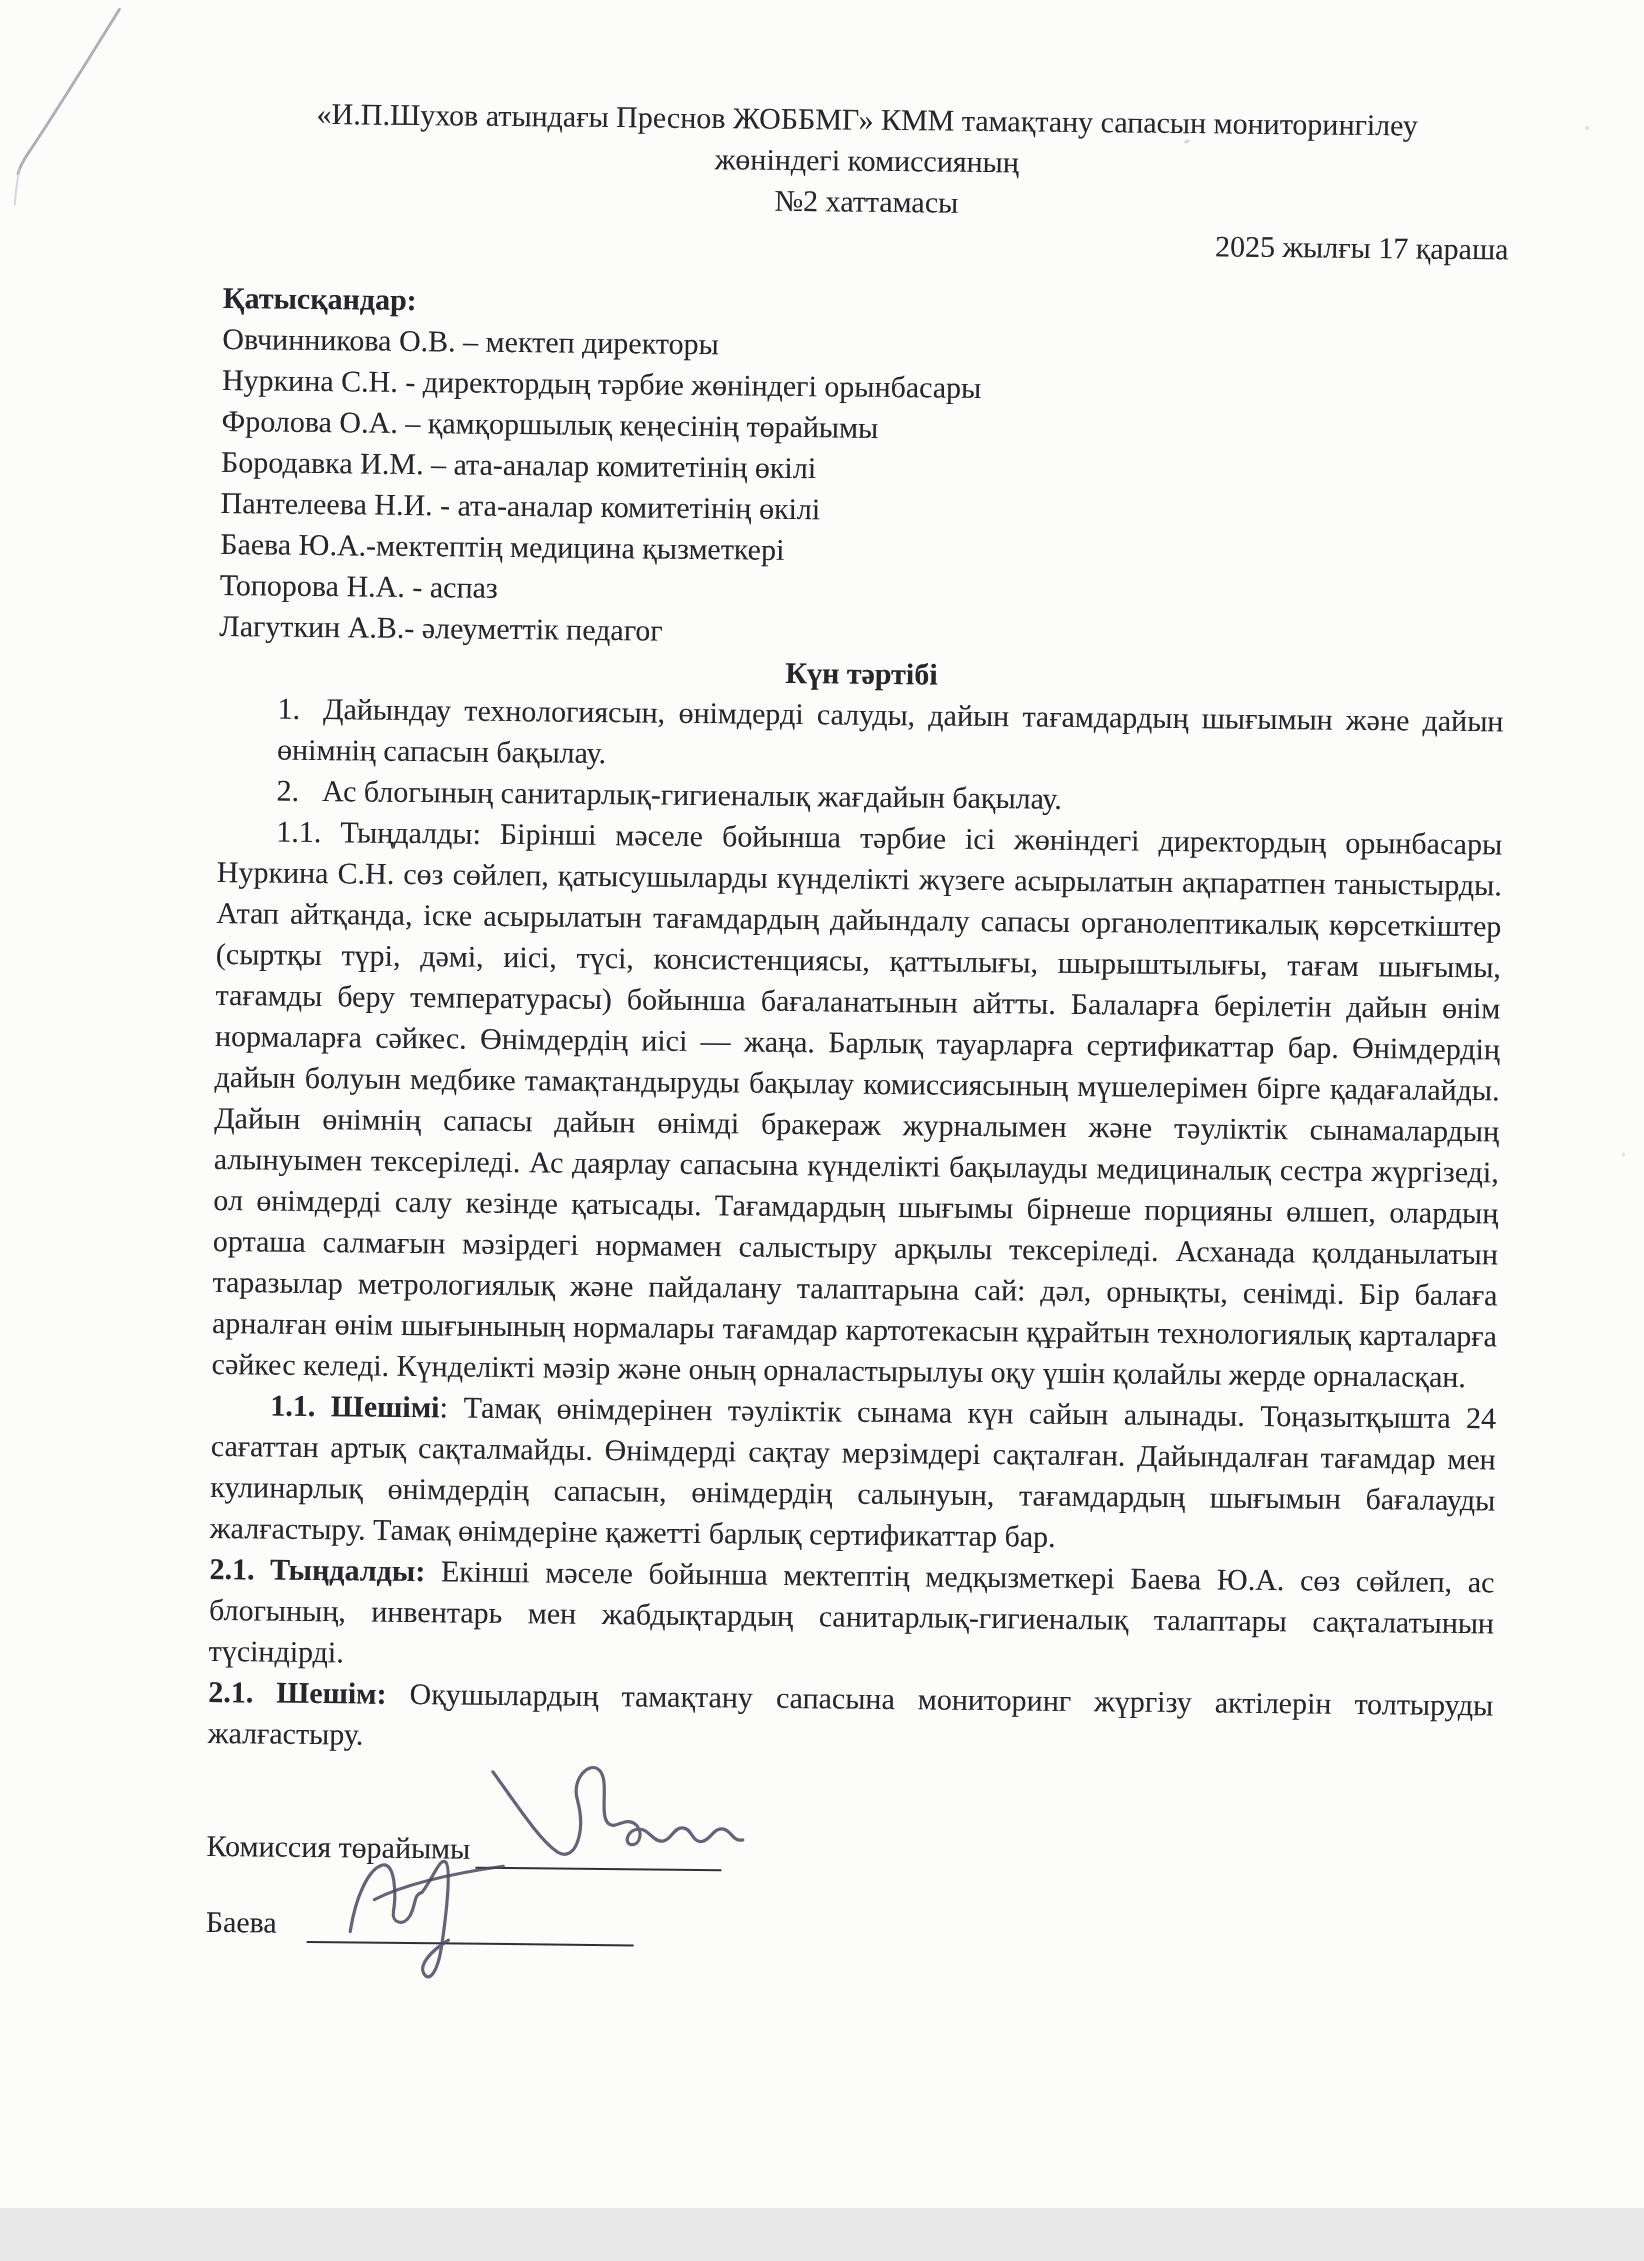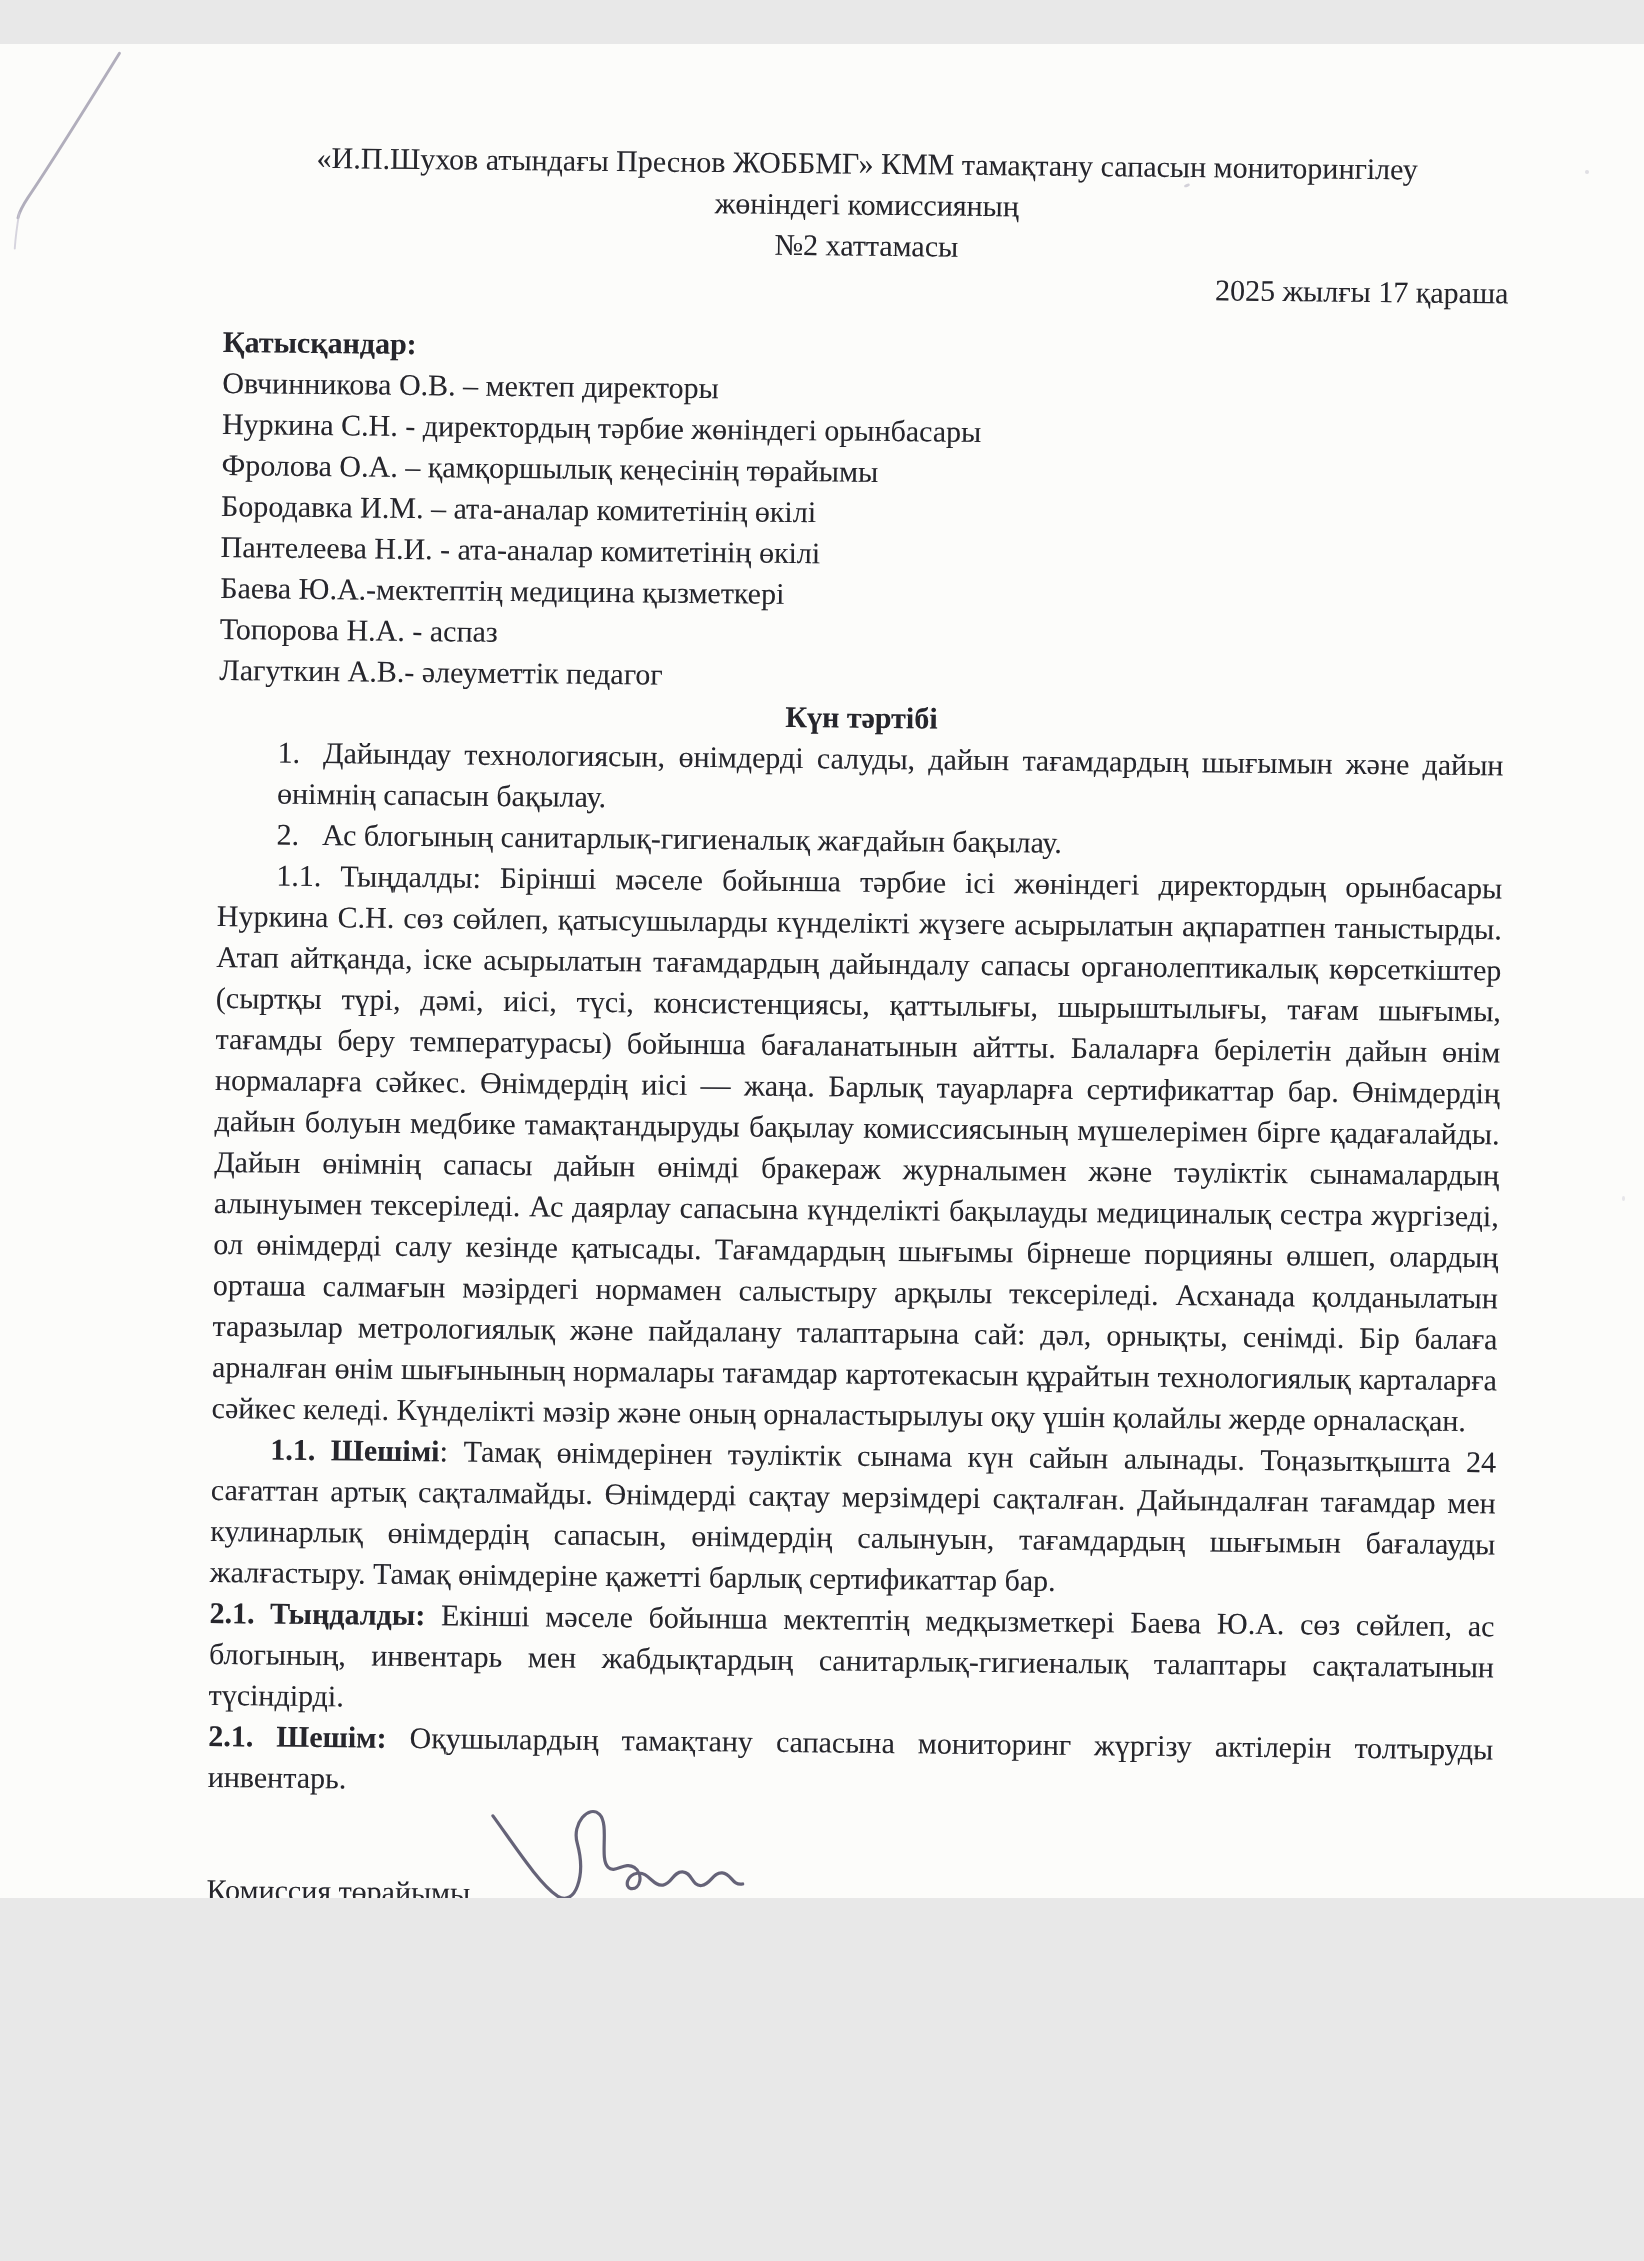--- a/index.html
+++ b/index.html
@@ -5,26 +5,25 @@
   :root{
     --paper:#fcfcfa;
     --text:#26262c;
     --ink:#4a4860;
     --crease:#a8a5b5;
     --rule:#2f2f35;
   }
   html,body{margin:0;padding:0;background:#e8e8e8;}
   .page{
     position:relative;
-    width:1644px;height:1854px;
+    width:1644px;height:2208px;
     background:var(--paper);
     overflow:hidden;
     font-family:"Liberation Serif","DejaVu Serif",serif;
     color:var(--text);
-    margin-top:44px;
   }
   .crease{position:absolute;left:0;top:0;pointer-events:none;}
   .speck{position:absolute;background:rgba(150,146,168,.40);border-radius:50%;}
   .speck.s1{left:1184px;top:140px;width:5.8px;height:3.2px;transform:rotate(-20deg);}
   .speck.s2{left:1585px;top:126px;width:3.9px;height:3.9px;opacity:.7;}
   .speck.s3{left:1622px;top:1152px;width:3.2px;height:4.5px;opacity:.5;}
 
   .content{
     position:absolute;
     left:225px;top:92px;
@@ -114,21 +113,21 @@
 
     <div class="para indent">
       <span class="lead">1.1. Шешімі</span><span>: Тамақ өнімдерінен тәуліктік сынама күн сайын алынады. Тоңазытқышта 24 сағаттан артық сақталмайды. Өнімдерді сақтау мерзімдері сақталған. Дайындалған тағамдар мен кулинарлық өнімдердің сапасын, өнімдердің салынуын, тағамдардың шығымын бағалауды жалғастыру. Тамақ өнімдеріне қажетті барлық сертификаттар бар.</span>
     </div>
 
     <div class="para">
       <span class="lead">2.1. Тыңдалды:</span><span> Екінші мәселе бойынша мектептің медқызметкері Баева Ю.А. сөз сөйлеп, ас блогының, инвентарь мен жабдықтардың санитарлық-гигиеналық талаптары сақталатынын түсіндірді.</span>
     </div>
 
     <div class="para">
-      <span class="lead">2.1. Шешім:</span><span> Оқушылардың тамақтану сапасына мониторинг жүргізу актілерін толтыруды инвентарь.</span>
+      <span class="lead">2.1. Шешім:</span><span> Оқушылардың тамақтану сапасына мониторинг жүргізу актілерін толтыруды жалғастыру.</span>
     </div>
 
     <div class="signatures">
 
       <div class="sig-row">
         <span class="sig-label">Комиссия төрайымы</span>
         <span class="sig-line chair">
           <svg class="sig-svg chair-sig" width="271" height="122" viewBox="0 0 420 190" aria-hidden="true">
             <path d="M20,28 C55,75 92,132 122,152
                      C150,168 166,120 152,70

